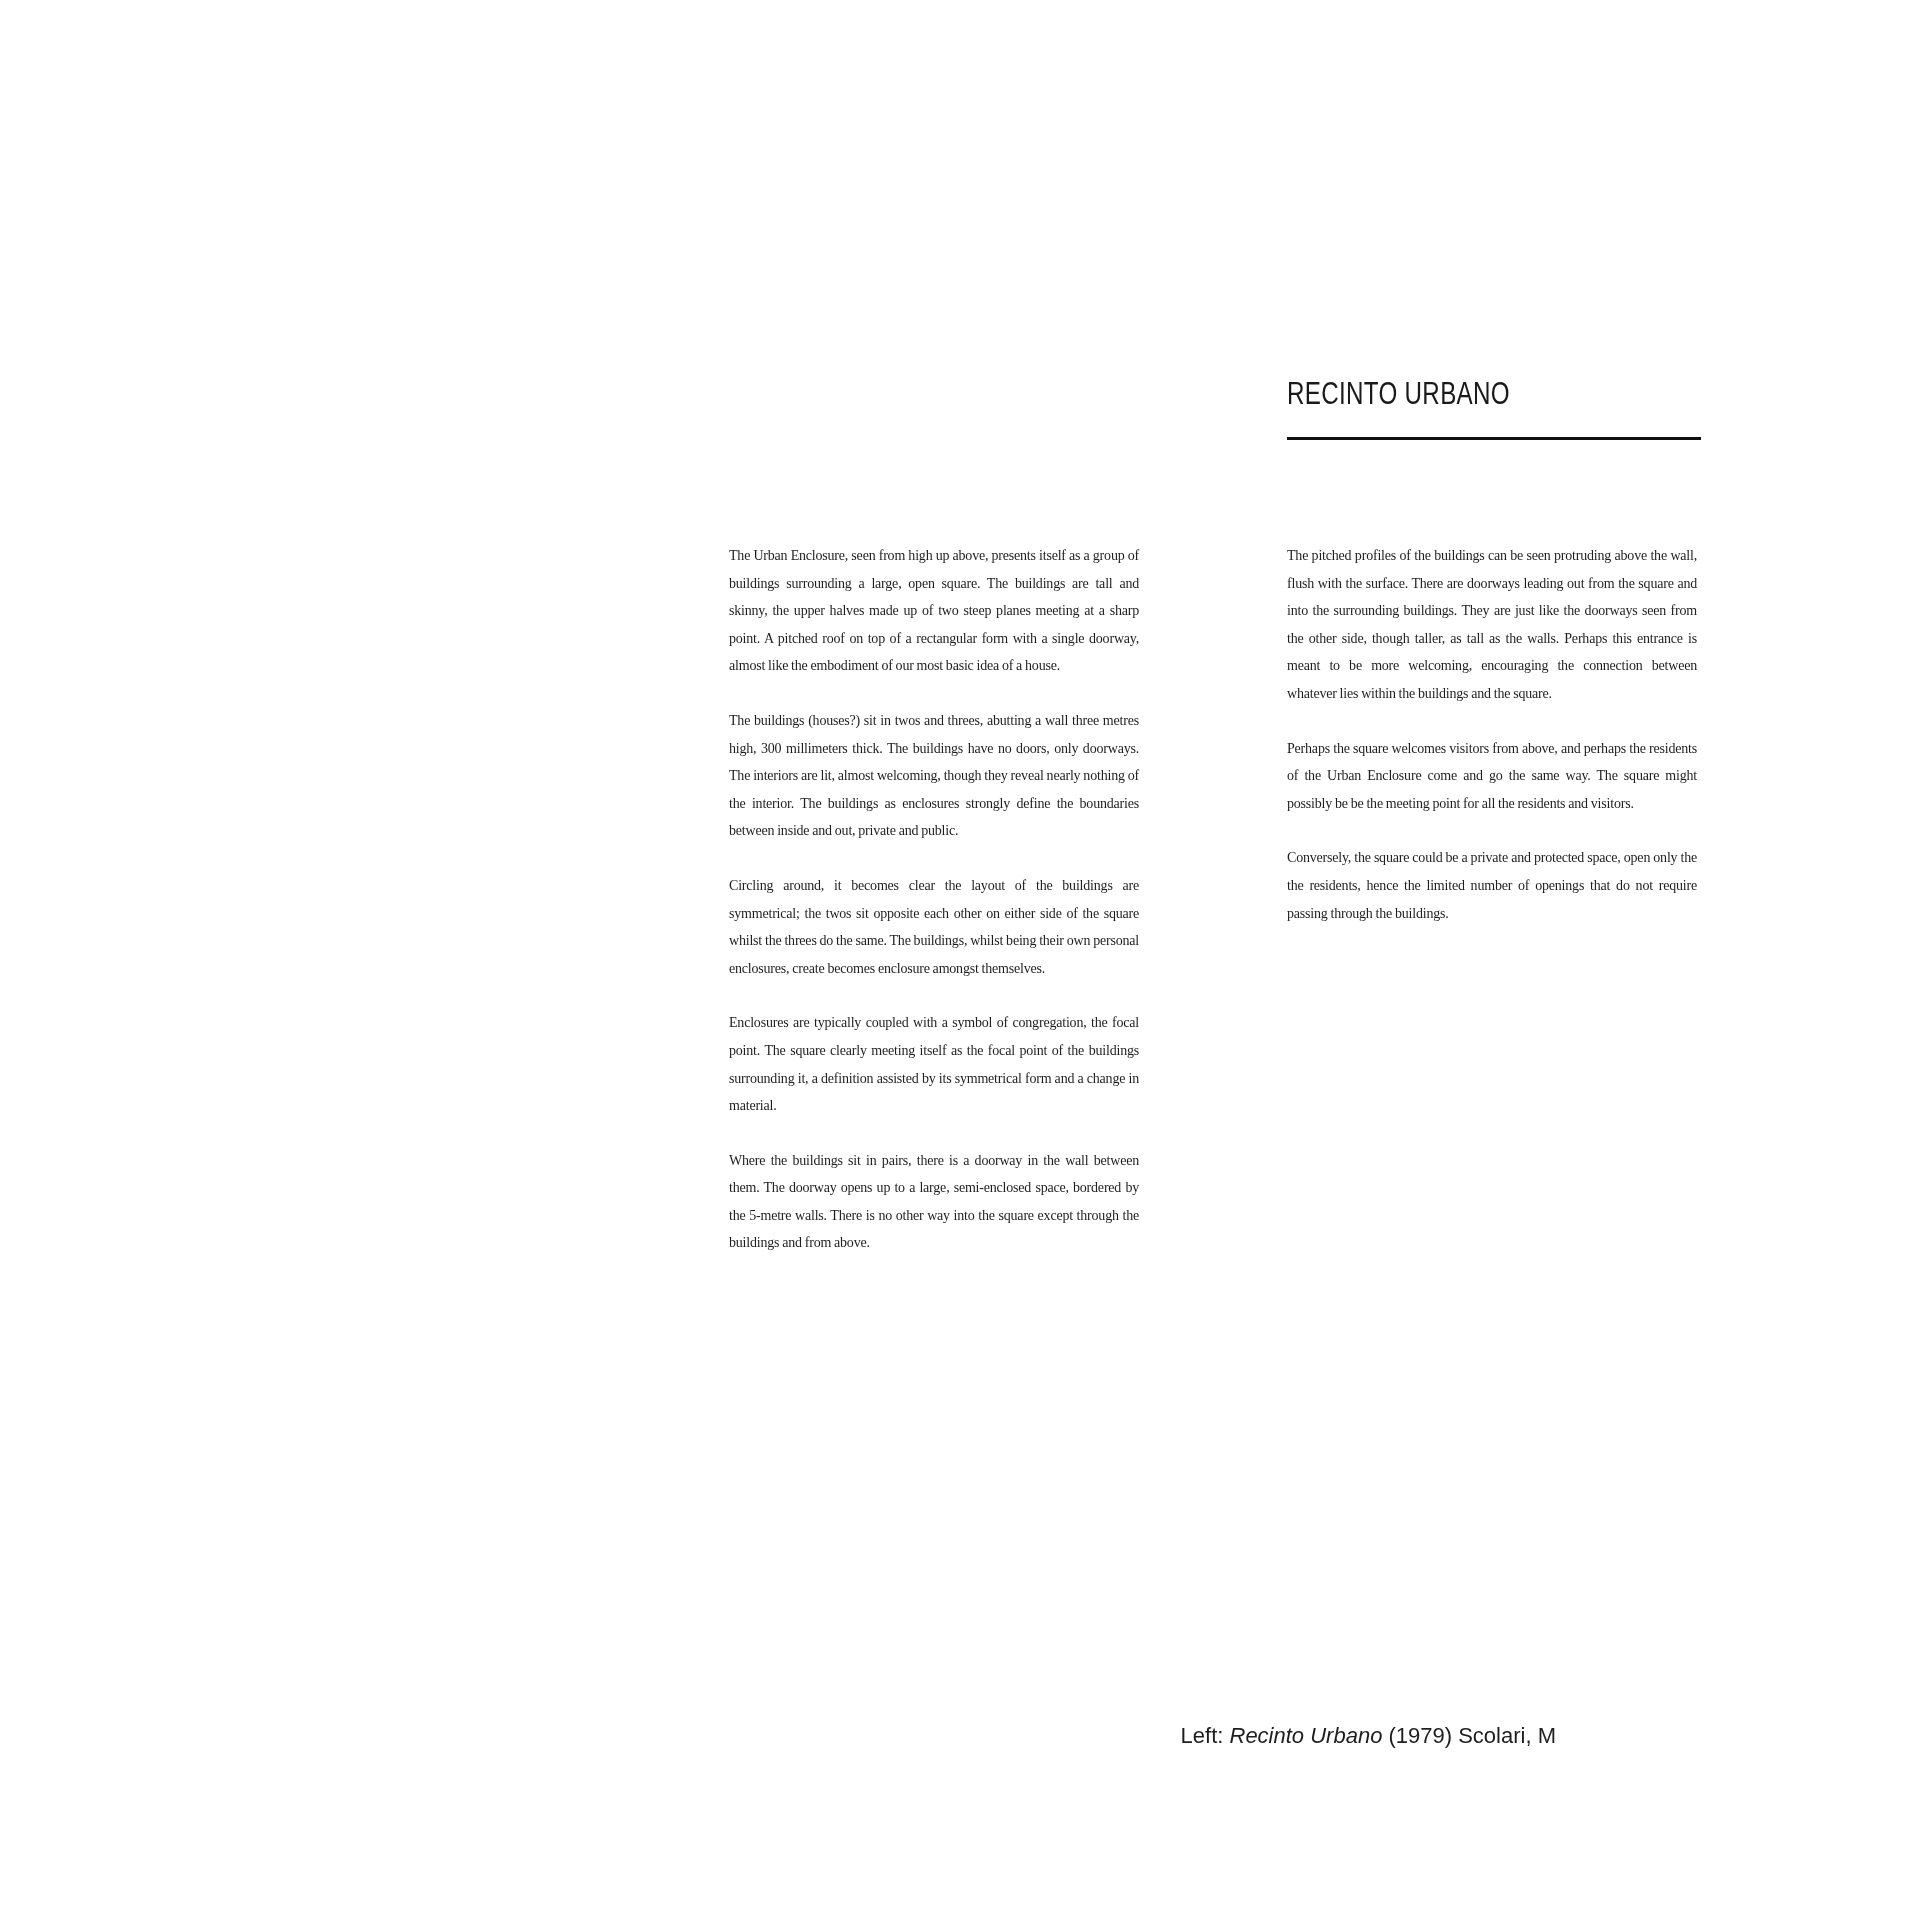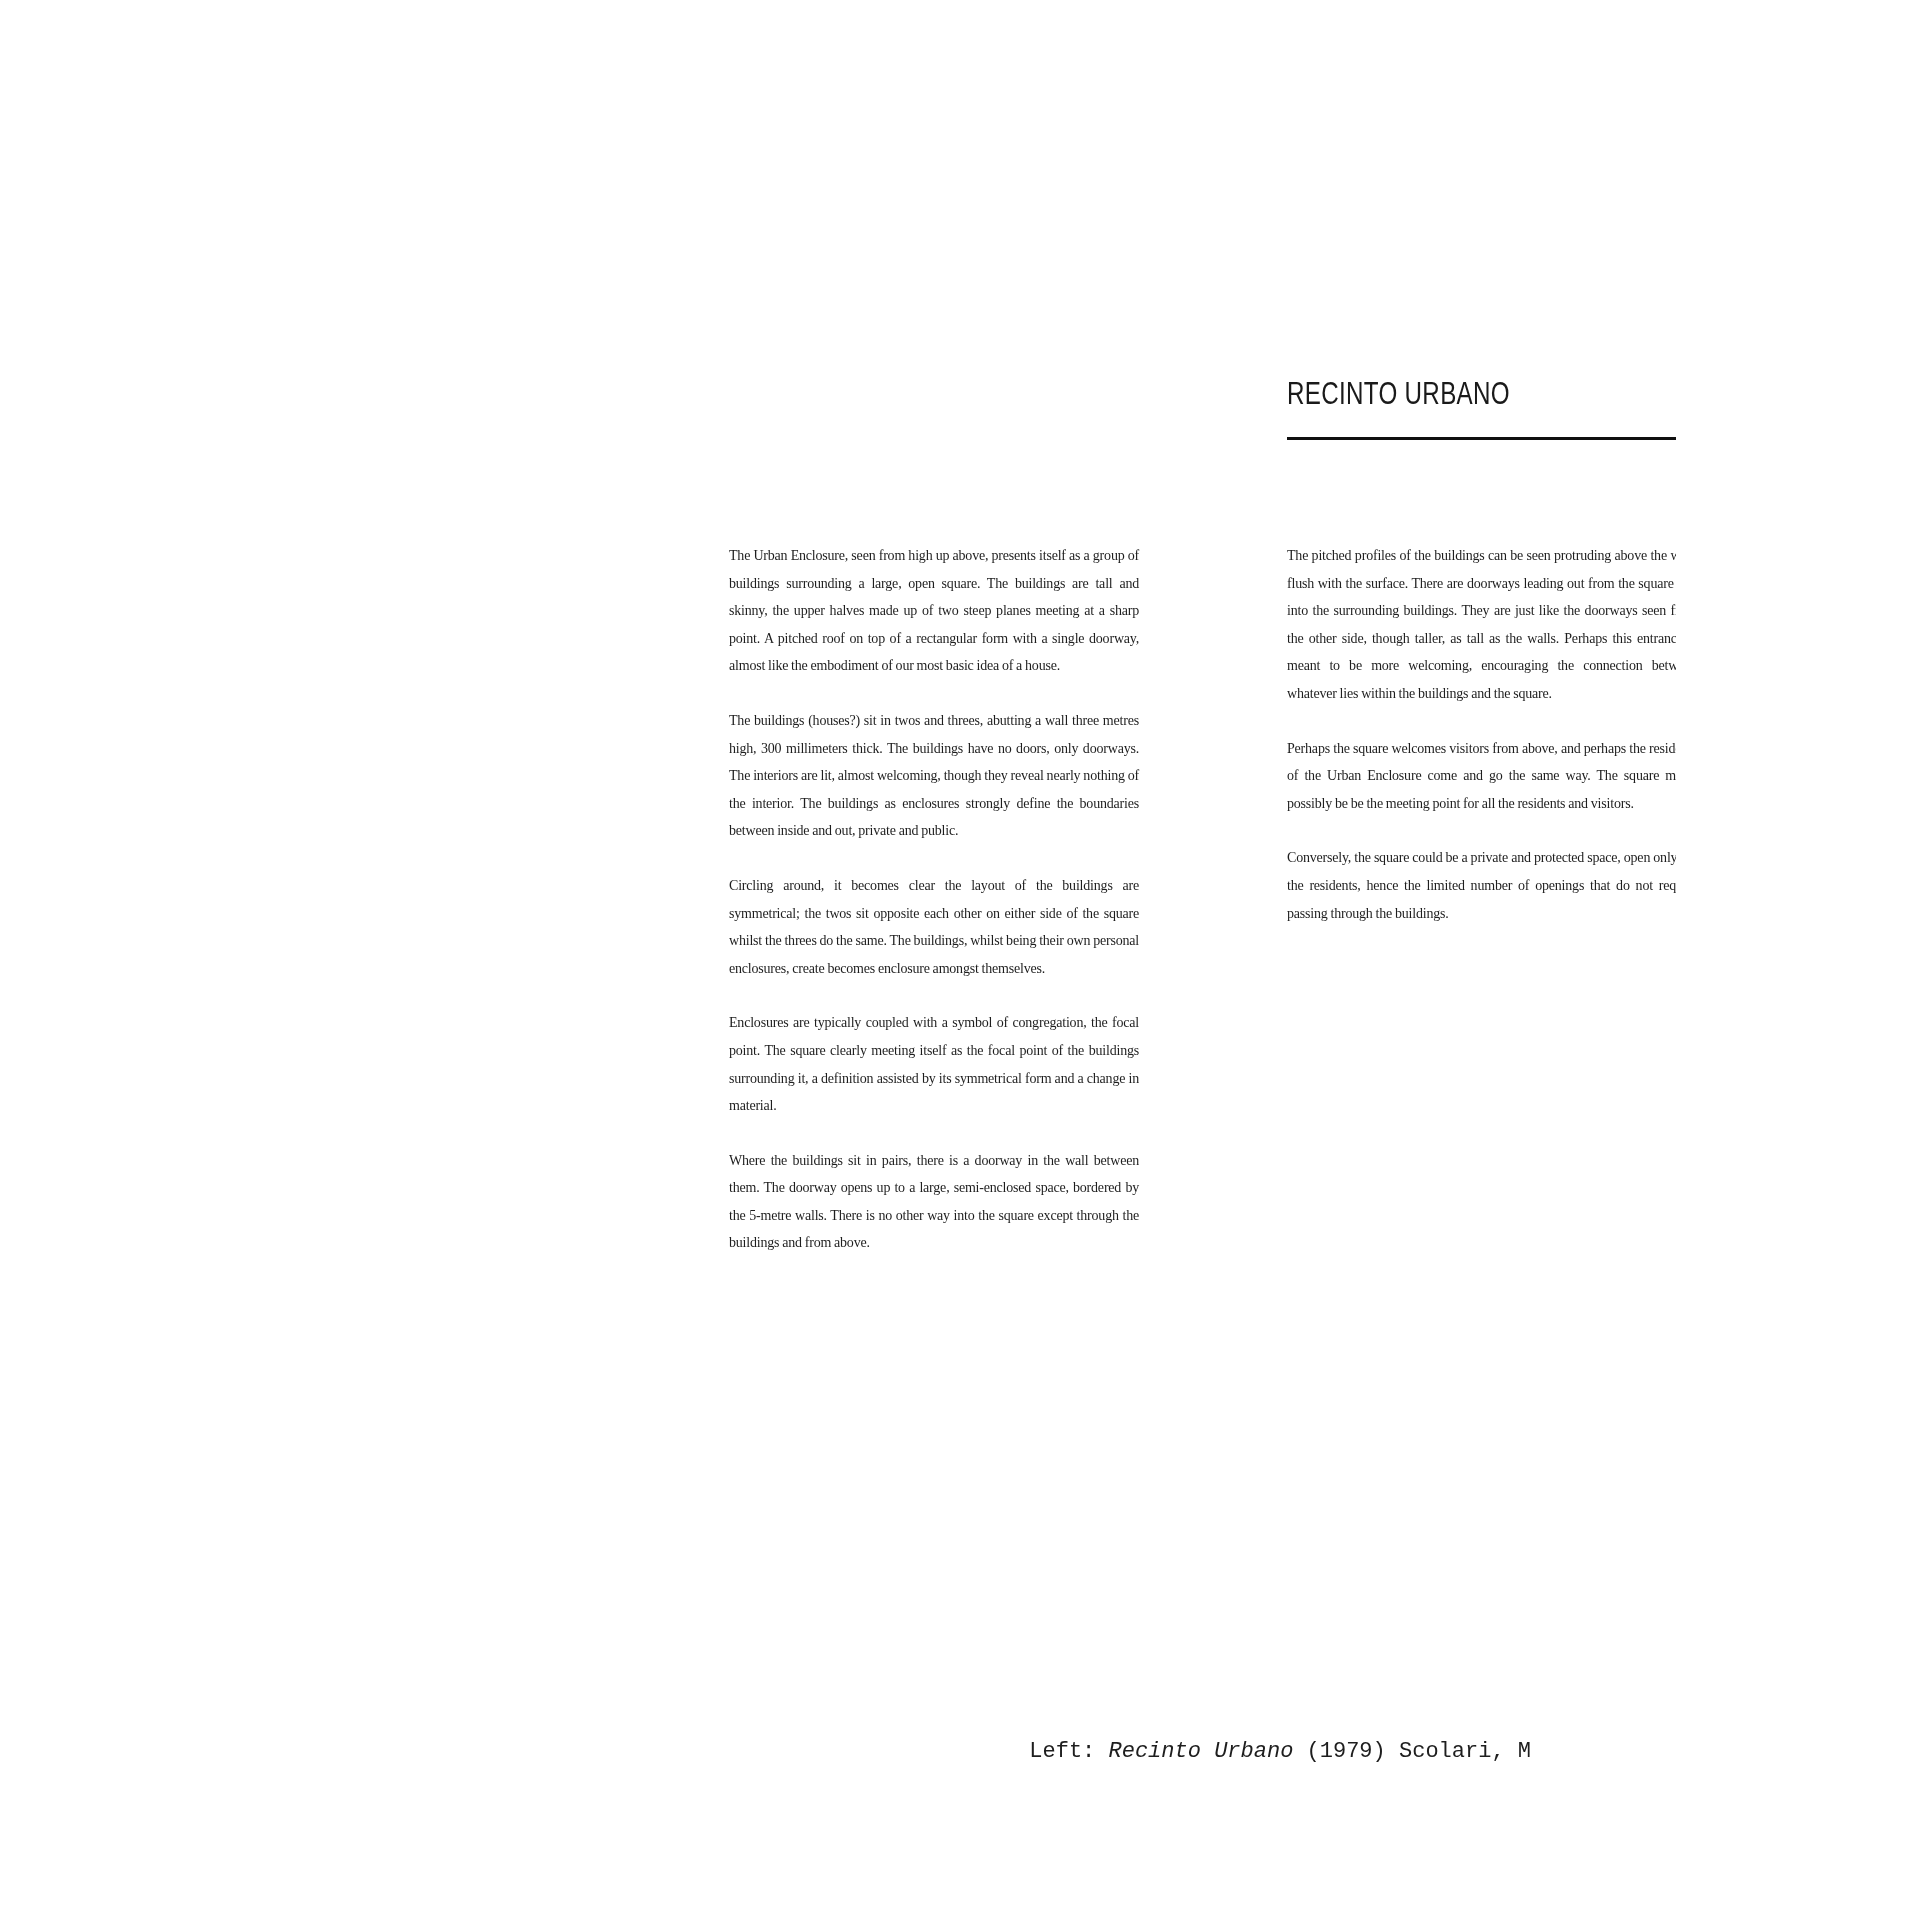--- a/index.html
+++ b/index.html
@@ -7,20 +7,21 @@
     padding: 0;
     background: #ffffff;
   }
   .page {
     position: relative;
     width: 1676px;
     height: 1924px;
     background: #ffffff;
     overflow: hidden;
     font-family: "Liberation Serif", serif;
+    padding-left: 25px;
   }
   .title {
     position: absolute;
     left: 1287px;
     top: 378px;
     margin: 0;
     font-family: "Liberation Sans", sans-serif;
     font-weight: 400;
     font-size: 31px;
     line-height: 1;
@@ -52,26 +53,25 @@
   }
   .column p {
     margin: 0 0 27px 0;
   }
   .column-left  { left: 729px; }
   .column-right { left: 1287px; }
   .caption {
     position: absolute;
     top: 1722px;
     right: 145px;
-    font-family: Liberation Mono, monospace;
+    font-family: Liberation Sans, sans-serif;
     font-size: 22px;
     line-height: 27px;
     color: #1e1e1e;
     white-space: nowrap;
-    margin-top: 16px;
   }
   .caption em {
     font-style: italic;
   }
 </style>
 </head>
 <body>
 
 <div class="page">
 

